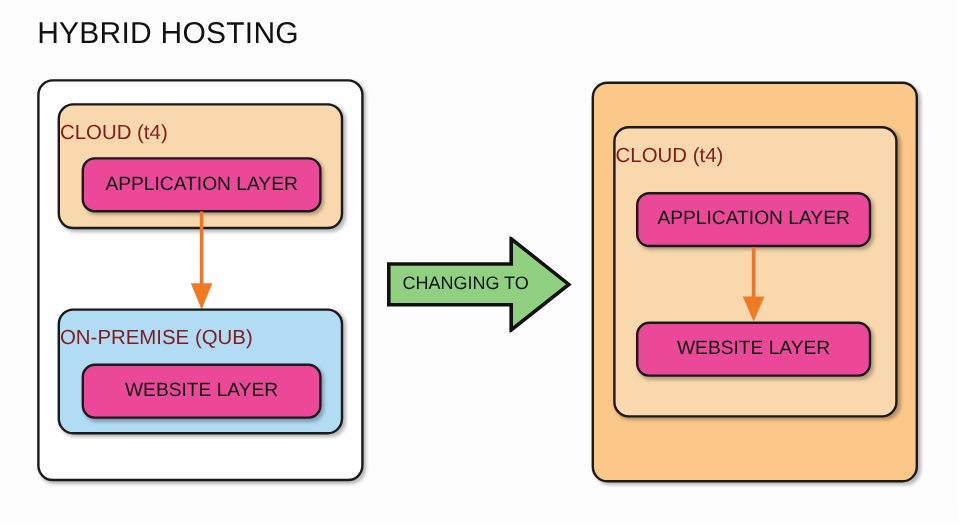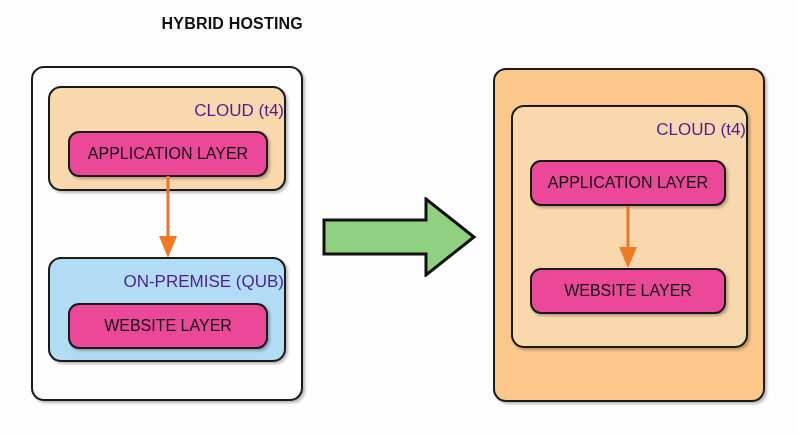--- a/index.html
+++ b/index.html
@@ -14,46 +14,46 @@
     position: relative;
     width: 798px;
     height: 436px;
     background: #fdfdfd;
     overflow: hidden;
   }
 
   
   .panel-title {
     position: absolute;
-    font-size: 16px;
-    font-weight: 700;
+    font-size: 25px;
+    font-weight: 400;
     letter-spacing: 0.2px;
     color: #111111;
-    text-align: right;
+    text-align: left;
     white-space: nowrap;
     line-height: 1;
   }
   #title-hybrid { left: 31px;  top: 16px;  width: 272px; }
   #title-cloud  { left: 493px; top: 16px;  width: 272px; }
 
   
   .box {
     position: absolute;
     box-sizing: border-box;
     border: 2.5px solid #1a1a1a;
     border-radius: 13px;
     box-shadow: 2px 2px 3px rgba(0,0,0,0.28);
   }
   .box-label {
     position: absolute;
     left: 0;
     width: 100%;
-    text-align: right;
+    text-align: left;
     font-size: 17px;
-    color: #4c1d95;
+    color: #7f1d1d;
     white-space: nowrap;
     line-height: 1;
   }
 
   
   #hybrid-panel {
     left: 31px; top: 66px; width: 272px; height: 335px;
     background: #fefefe;
   }
 
@@ -146,20 +146,21 @@
 
   <div class="box" id="hybrid-onprem">
     <div class="box-label" id="hybrid-onprem-label">ON-PREMISE (QUB)</div>
   </div>
 
   <div class="leaf" id="hybrid-website-layer">WEBSITE LAYER</div>
 
   <svg id="changing-arrow" viewBox="0 0 155 80">
     <polygon points="2,23 104,23 104,2 152,40 104,78 104,57 2,57" fill="#8fd180" stroke="#111111" stroke-width="3" stroke-linejoin="miter"></polygon>
   </svg>
+  <div id="changing-arrow-label">CHANGING TO</div>
 
 
   <div class="box" id="cloud-panel"></div>
 
   <div class="box" id="cloud-inner">
     <div class="box-label" id="cloud-inner-label">CLOUD (t4)</div>
   </div>
 
   <div class="leaf" id="cloud-app-layer">APPLICATION LAYER</div>
 

